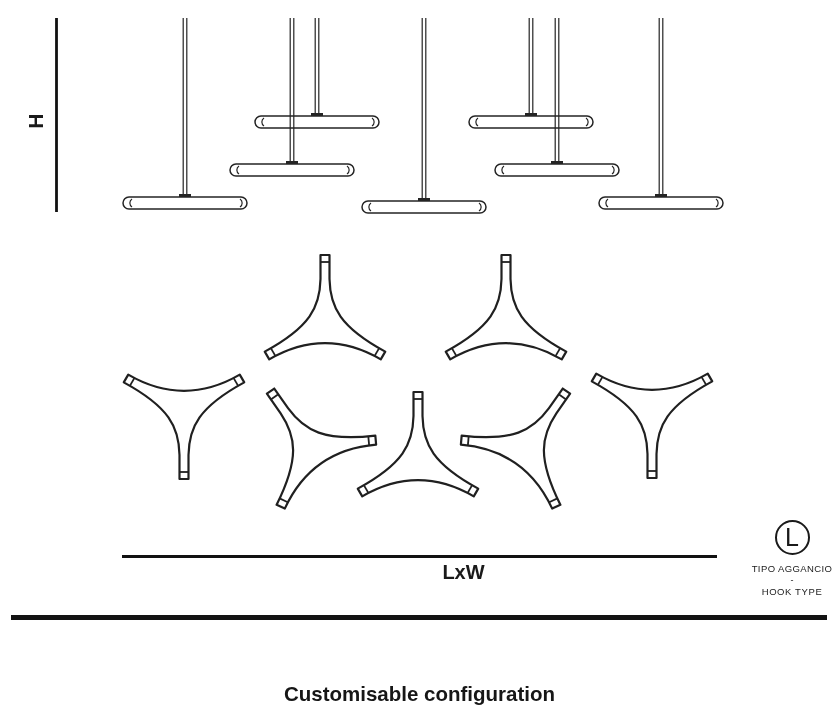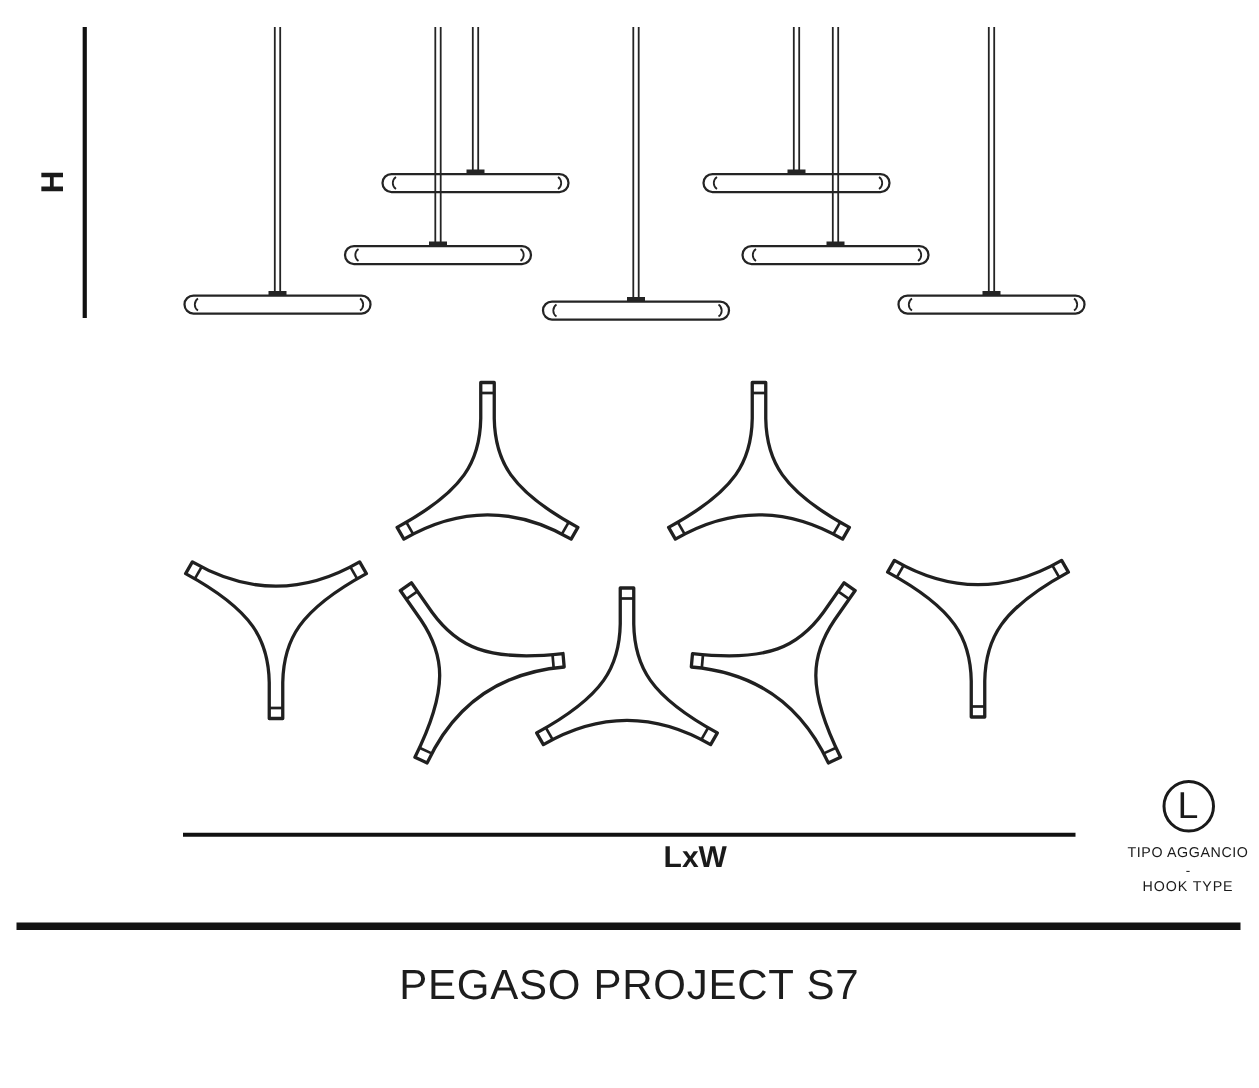--- a/index.html
+++ b/index.html
@@ -142,15 +142,15 @@
 
   <div class="hook-badge">
     <div class="hook-circle">L</div>
     <div class="hook-line1">TIPO AGGANCIO</div>
     <div class="hook-sep">-</div>
     <div class="hook-line2">HOOK TYPE</div>
   </div>
 
   <div class="divider"></div>
 
-  <div class="title">PEGASO PROJECT S7</div>
+  <div class="subtitle">Customisable configuration</div>
 
 </div>
 
 </body></html>

